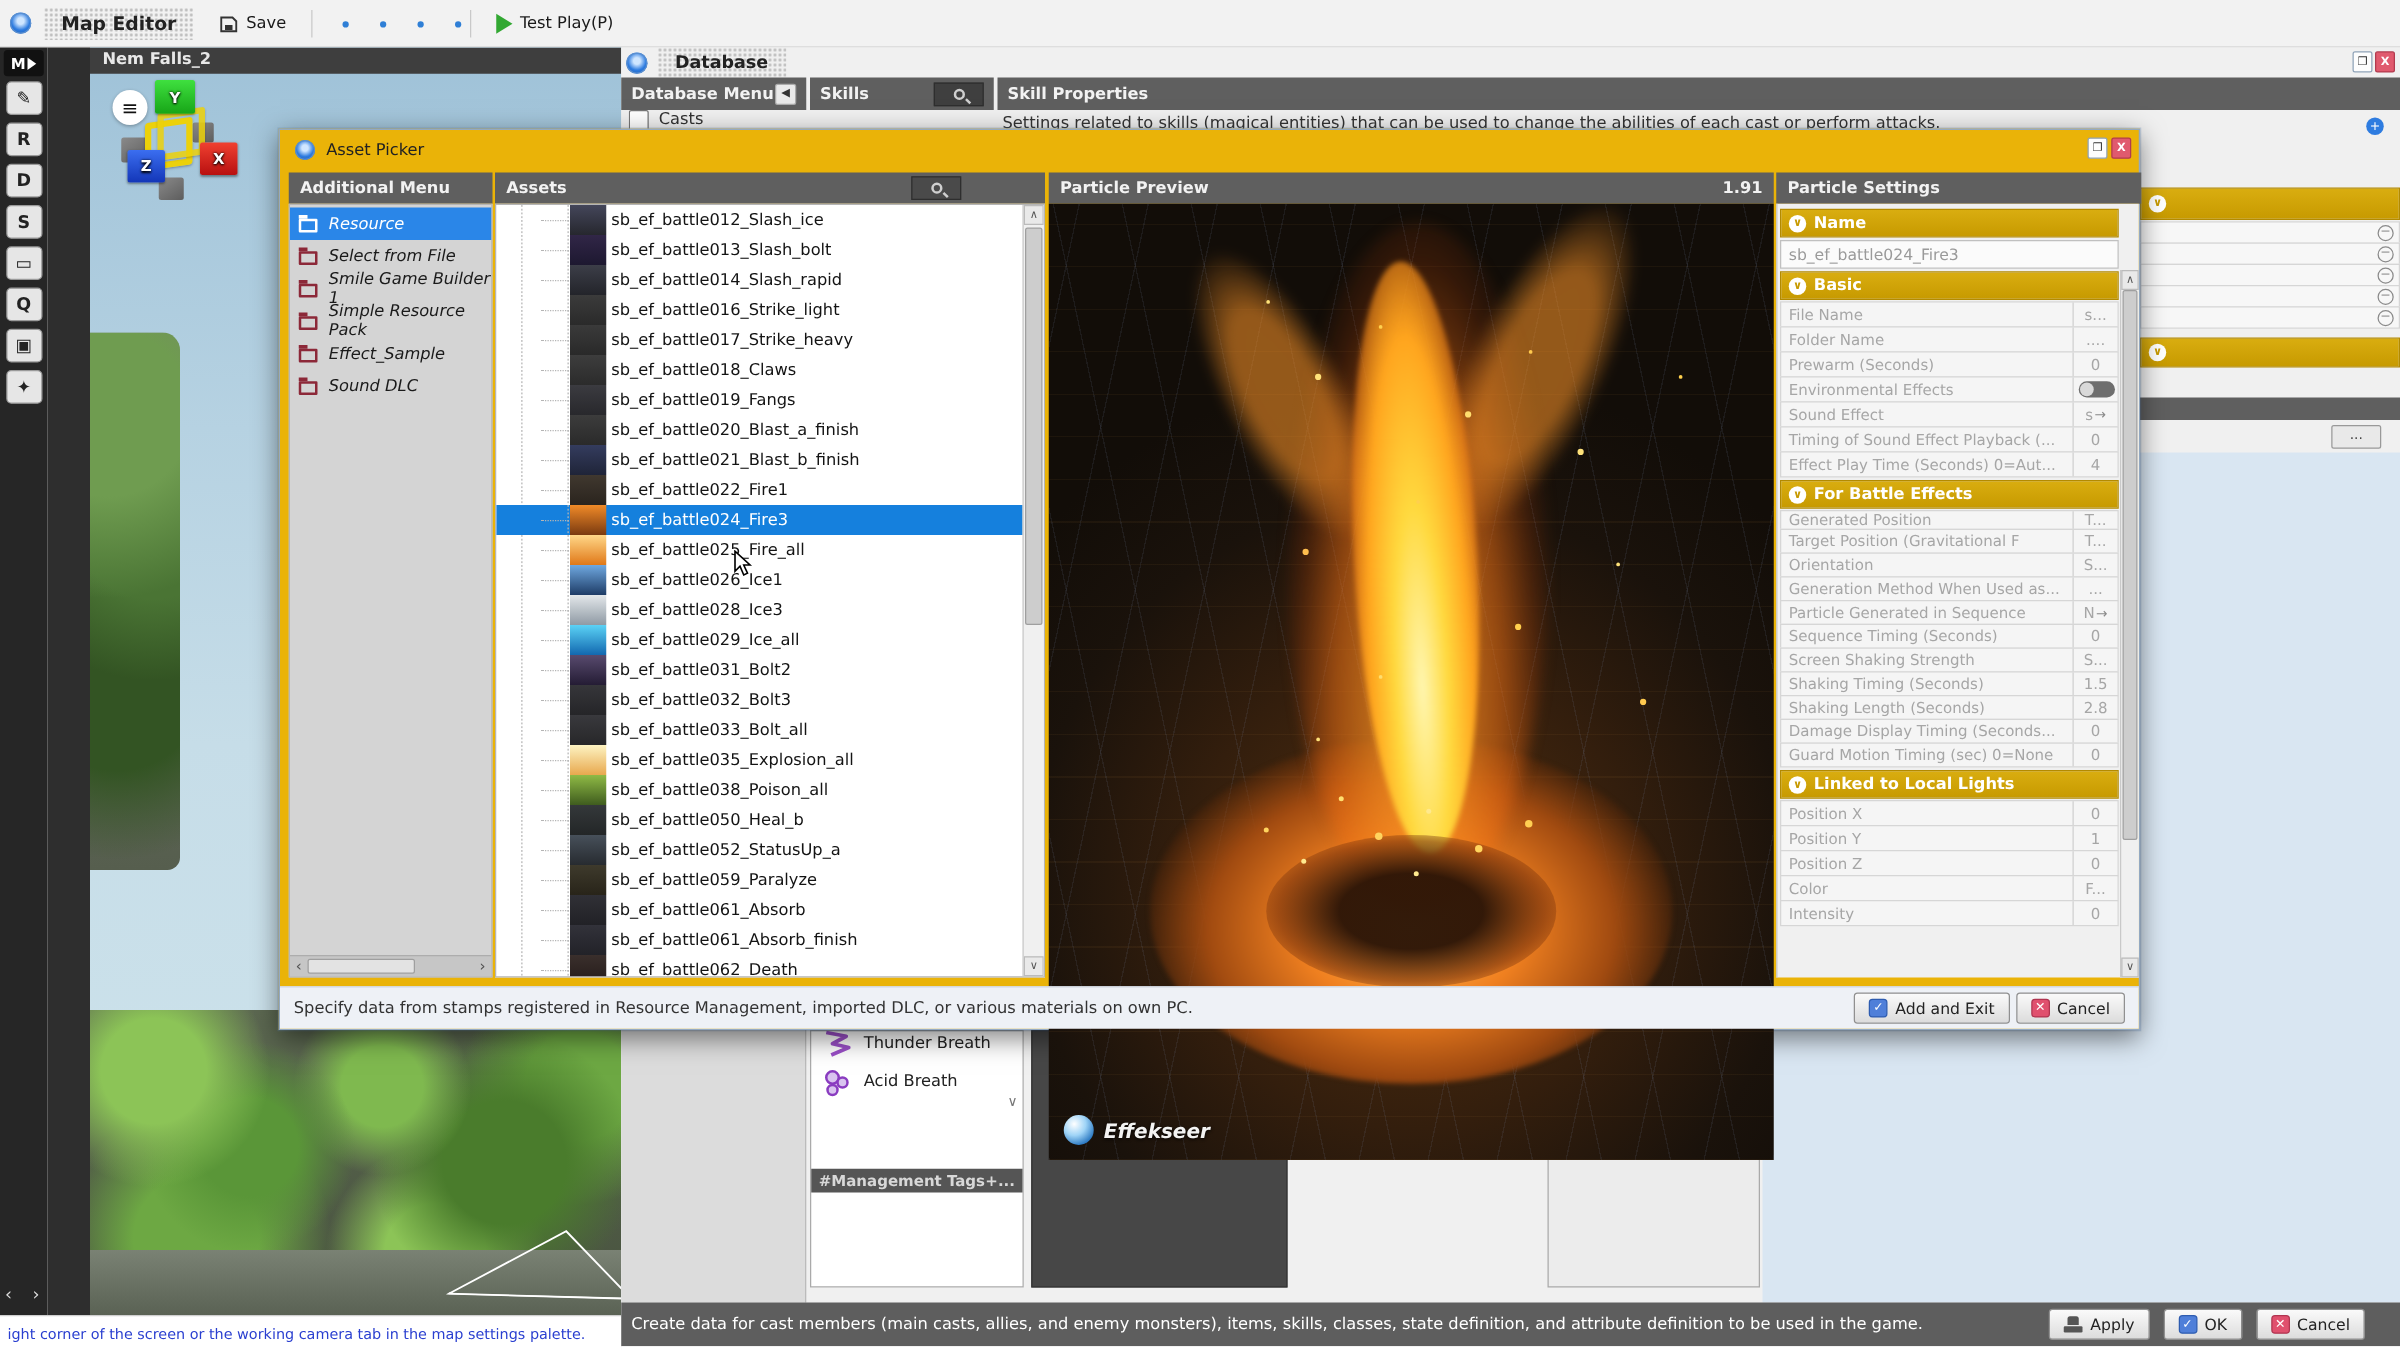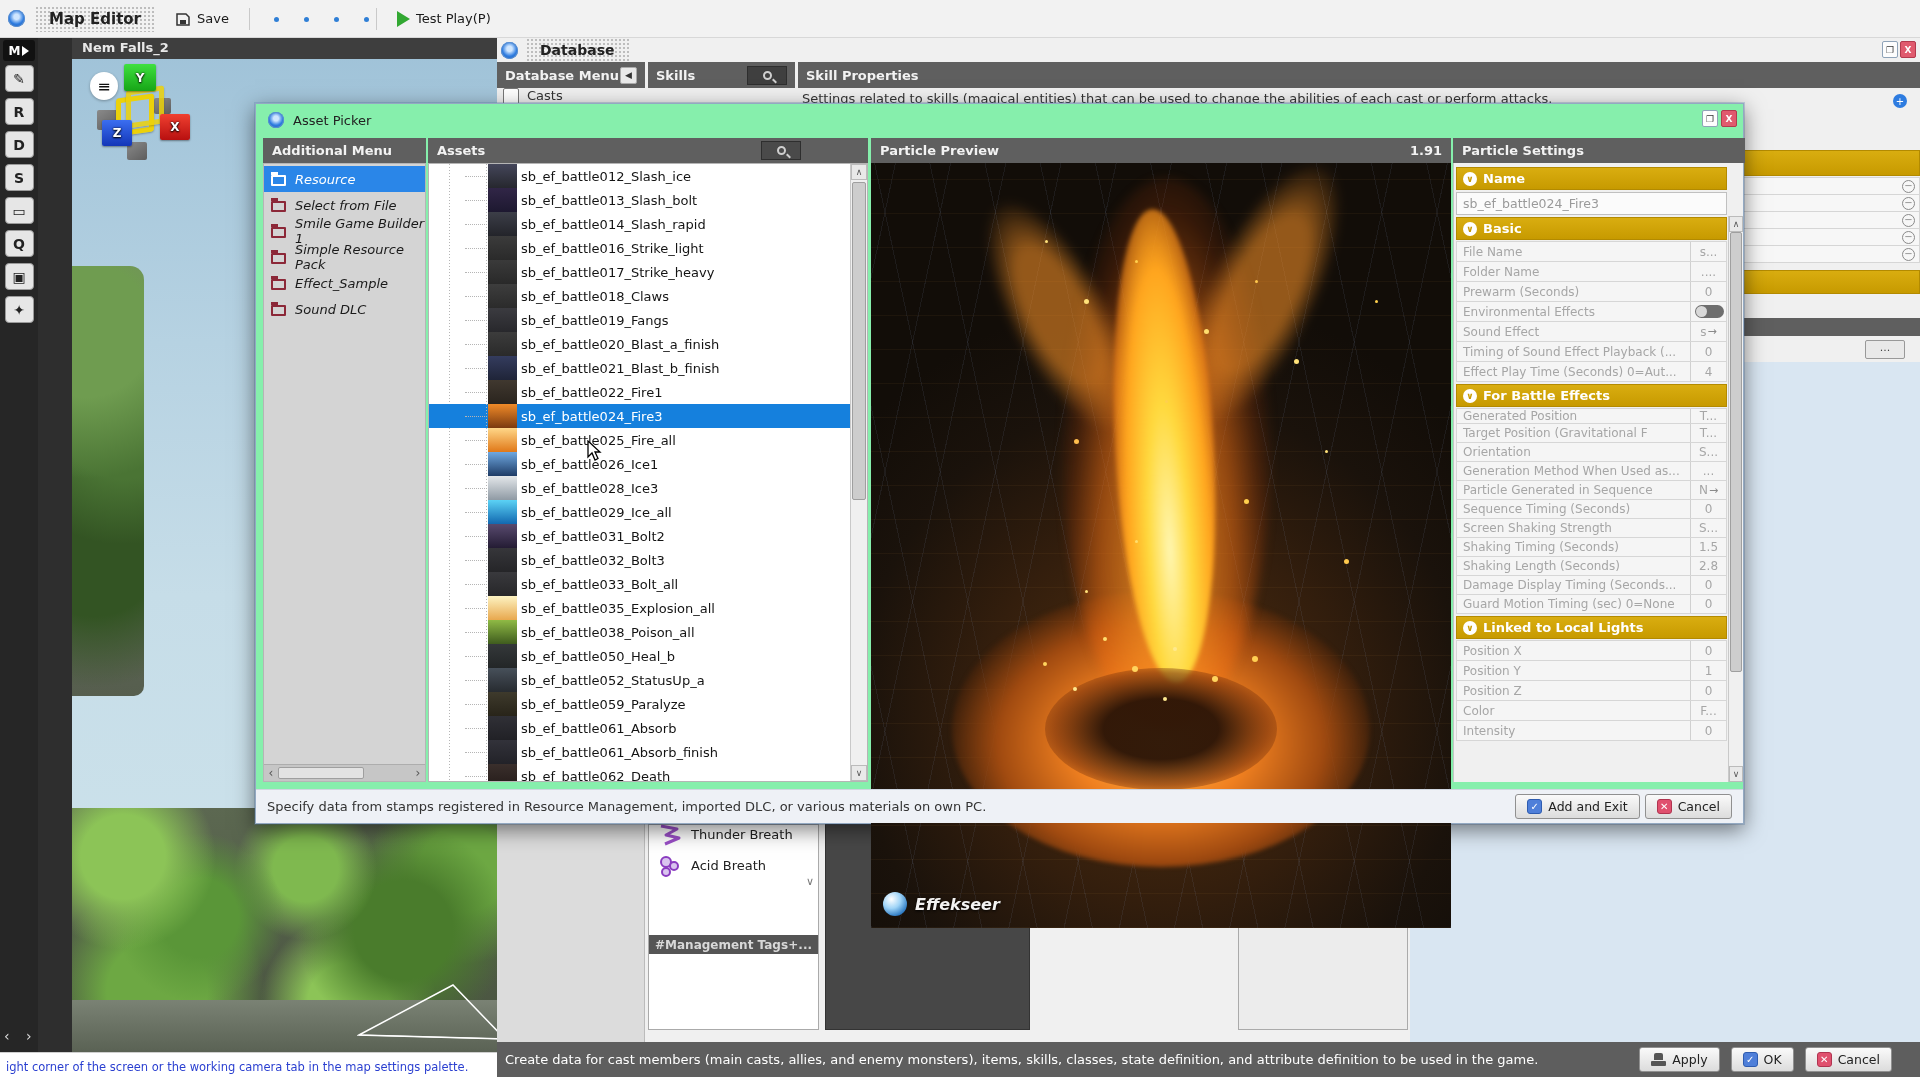--- a/index.html
+++ b/index.html
@@ -79,21 +79,21 @@
   #dbstatus .btnrow{position:absolute;right:28px;display:flex;gap:11px;}
   .btn{display:flex;align-items:center;gap:6px;padding:4px 11px;background:linear-gradient(#fafafa,#dcdcdc);border:1px solid #909090;border-radius:3px;color:#222;font-size:12.5px;}
   .ckico{width:15px;height:15px;background:#4f7fd9;border:1px solid #2e5cb0;border-radius:3px;color:#fff;font-size:10px;display:flex;align-items:center;justify-content:center;font-weight:bold;}
   .xico{width:15px;height:15px;background:#e0506e;border:1px solid #b03450;border-radius:3px;color:#fff;font-size:10px;display:flex;align-items:center;justify-content:center;font-weight:bold;}
   .stamp{width:15px;height:14px;position:relative;}
   .stamp::before{content:"";position:absolute;left:3px;top:0;width:9px;height:7px;background:#555;border-radius:2px 2px 0 0;}
   .stamp::after{content:"";position:absolute;left:0;top:8px;width:15px;height:5px;background:#555;border-radius:1px;}
   #whitebase{position:absolute;left:0;top:1039px;width:1423px;height:3px;background:#fff;}
 
   
-  #dialog{left:223px;top:103px;width:1489px;height:721px;background:#86efac;border:1px solid #93a9c2;box-shadow:0 6px 20px rgba(0,0,0,.5),0 0 0 1px rgba(100,140,190,.3);margin-left:32px;}
+  #dialog{left:223px;top:103px;width:1489px;height:721px;background:#eab308;border:1px solid #93a9c2;box-shadow:0 6px 20px rgba(0,0,0,.5),0 0 0 1px rgba(100,140,190,.3);}
   #dlgtitle{position:absolute;left:0;top:0;width:100%;height:32px;display:flex;align-items:center;gap:9px;padding-left:12px;color:#222;font-size:13px;}
   #dlgbtns{position:absolute;right:6px;top:6px;display:flex;gap:3px;}
   .phead{position:absolute;top:34px;height:25px;background:#5f5f5f;color:#f2f2f2;font-weight:bold;font-size:13px;display:flex;align-items:center;padding:0 9px;}
   
   #ampanel{position:absolute;left:7px;top:59px;width:163px;height:619px;background:#d4d4d4;border:1px solid #b5b5b5;}
   .amitem{display:flex;align-items:center;gap:9px;height:26px;padding-left:7px;font-size:13px;color:#1a1a1a;}
   .amitem.selected{background:#2a86e8;color:#fff;}
   .fold{position:relative;width:15px;height:11px;border:2px solid #8c2838;border-radius:1px;flex:0 0 auto;margin-top:2px;}
   .fold::before{content:"";position:absolute;left:-2px;top:-5px;width:7px;height:3px;background:#8c2838;}
   .amitem.selected .fold{border-color:#fff;}

